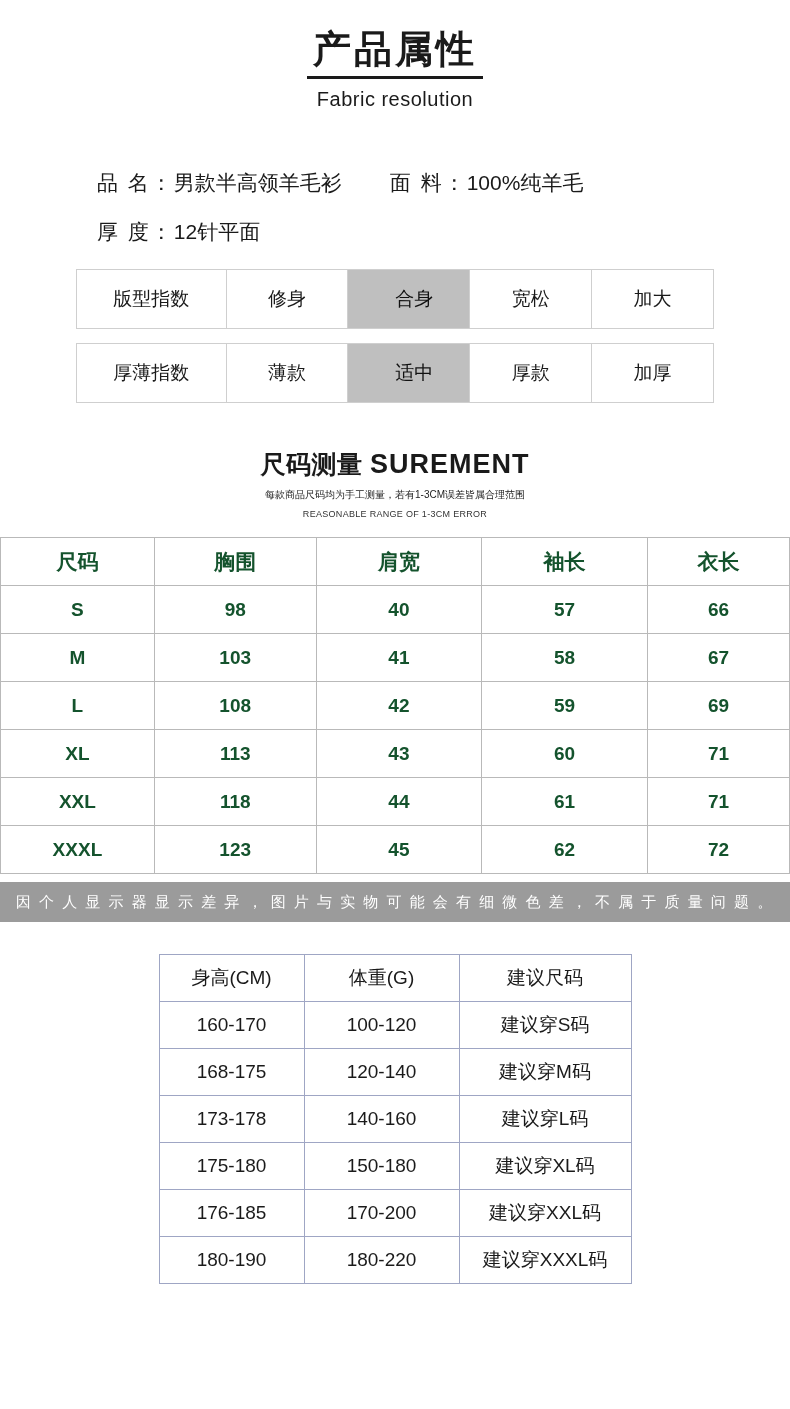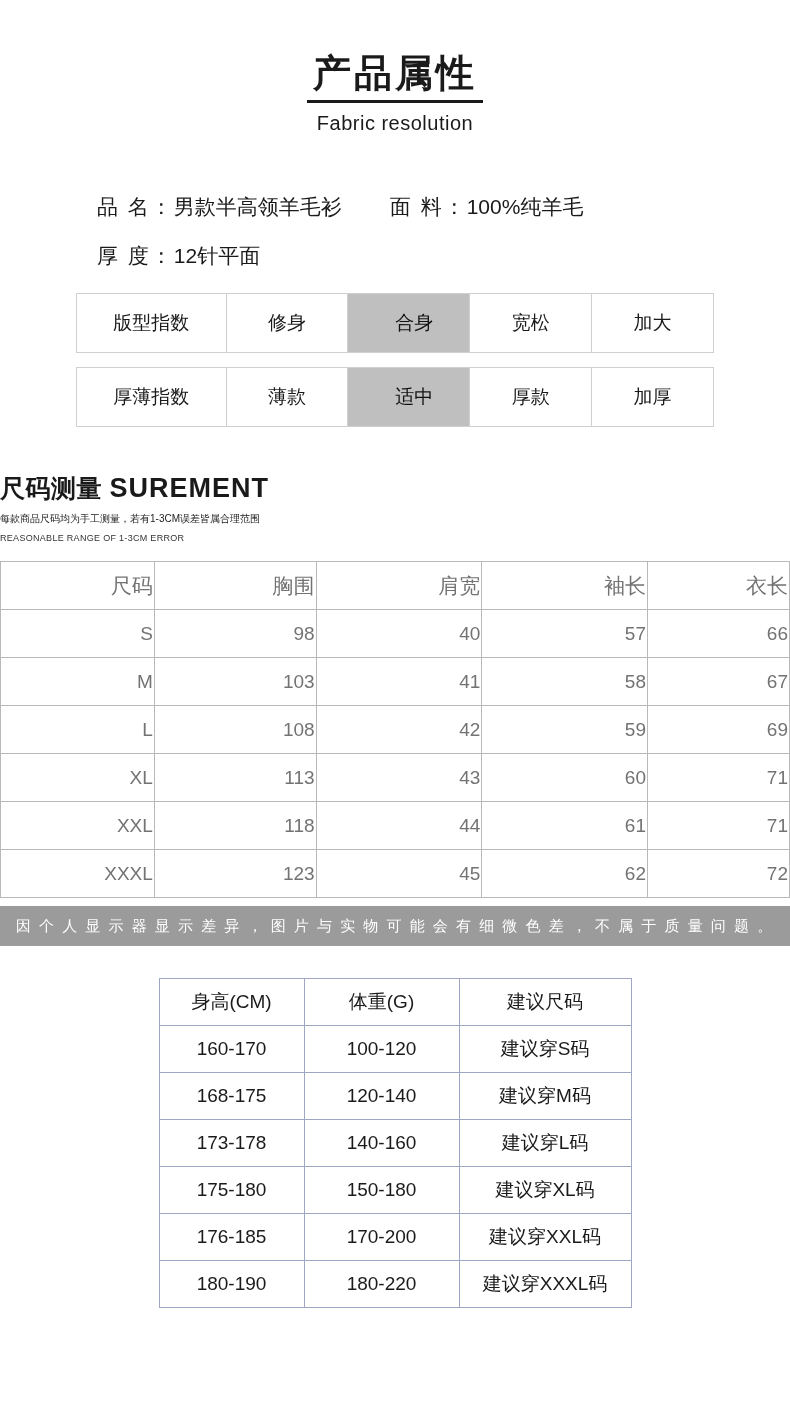--- a/index.html
+++ b/index.html
@@ -17,21 +17,21 @@
   .page {
     position: relative;
     width: 790px;
     min-height: 1409px;
     overflow: hidden;
   }
 
   
   .header {
     text-align: center;
-    padding-top: 52px;
+    padding-top: 28px;
   }
   .header .cn-title {
     font-size: 38px;
     font-weight: bold;
     letter-spacing: 3px;
     line-height: 1.15;
     display: inline-block;
     border-bottom: 3px solid #1a1a1a;
     padding: 0 6px 4px 6px;
   }
@@ -88,21 +88,21 @@
   }
   .index-table td.active {
     background: #bfbfbf;
     color: #111;
     padding-left: 12px;
   }
 
   
   .meas-title {
     margin-top: 45px;
-    text-align: left;
+    text-align: center;
   }
   .meas-title .line1 {
     font-size: 25px;
     font-weight: bold;
     letter-spacing: 0.5px;
   }
   .meas-title .line1 .en {
     font-size: 27px;
     letter-spacing: 1px;
   }
@@ -121,23 +121,23 @@
 
   
   .size-table {
     margin-top: 16px;
     width: 790px;
     border-collapse: collapse;
     table-layout: fixed;
   }
   .size-table th, .size-table td {
     border: 1px solid #b9b9b9;
-    text-align: right;
-    font-weight: normal;
-    color: #737373;
+    text-align: center;
+    font-weight: bold;
+    color: #14532d;
   }
   .size-table th {
     height: 45px;
     font-size: 21px;
   }
   .size-table td {
     height: 45px;
     font-size: 19px;
   }
   .size-table col.c0 { width: 19.5%; }

